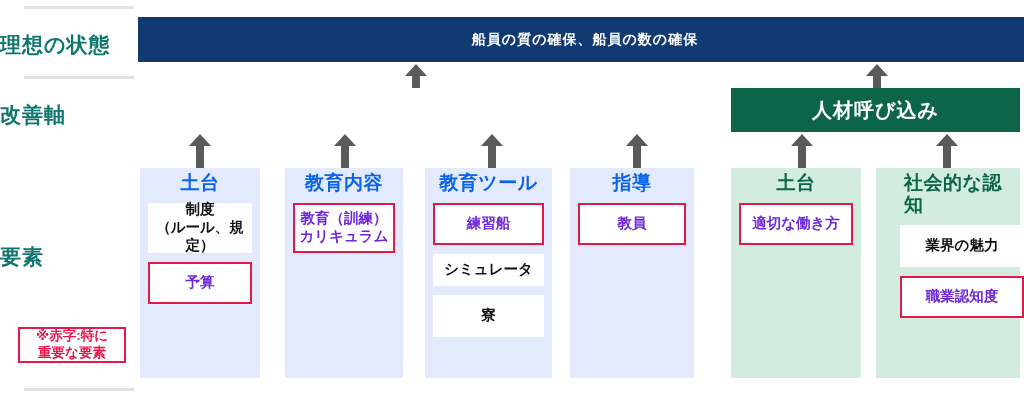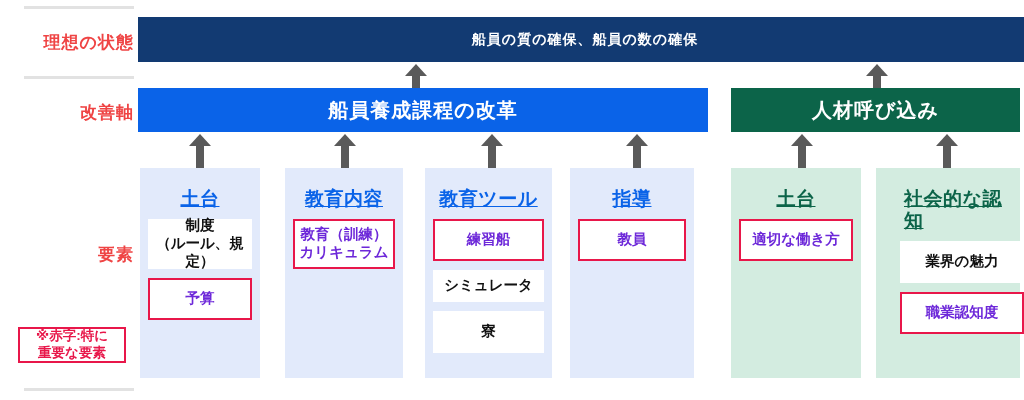--- a/index.html
+++ b/index.html
@@ -9,23 +9,23 @@
     font-family:"Liberation Sans","DejaVu Sans",sans-serif;
     overflow:hidden;
     position:relative;
   }
   #canvas{position:absolute;left:0;top:0;width:1024px;height:400px;}
 
   
   .rail-divider{position:absolute;left:24px;width:110px;height:3px;background:#e2e2e2;}
   .row-label{
     position:absolute;left:0;width:134px;
-    text-align:right;
-    font-weight:bold;color:#ef4444;
-    font-size:17px;letter-spacing:1px;
+    text-align:left;
+    font-weight:bold;color:#0f766e;
+    font-size:21px;letter-spacing:1px;
   }
 
   
   .banner{
     position:absolute;
     display:flex;align-items:center;justify-content:center;
     color:#ffffff;font-weight:bold;
     letter-spacing:1px;
   }
   .banner-ideal{
@@ -56,22 +56,22 @@
   
   .col{
     position:absolute;top:168px;
     display:flex;flex-direction:column;align-items:center;
   }
   .col.blue{background:#e2eafb;}
   .col.green{background:#d3ece0;}
 
   .col-title{
     font-weight:bold;font-size:19px;
-    margin-top:20px;margin-bottom:9px;
-    letter-spacing:0.5px;line-height:1.15;text-decoration:underline;
+    margin-top:4px;margin-bottom:9px;
+    letter-spacing:0.5px;line-height:1.15;
   }
   .col.blue .col-title{color:#0a63e8;}
   .col.green .col-title{color:#0c6449;}
 
   .chip{
     box-sizing:border-box;
     background:#ffffff;
     display:flex;align-items:center;justify-content:center;
     text-align:center;
     font-weight:bold;font-size:14.5px;
@@ -101,21 +101,20 @@
   <div class="rail-divider" style="top:6px;"></div>
   <div class="rail-divider" style="top:76px;"></div>
   <div class="rail-divider" style="top:388px;"></div>
 
   <div class="row-label" style="top:31px;">理想の状態</div>
   <div class="row-label" style="top:101px;">改善軸</div>
   <div class="row-label" style="top:243px;">要素</div>
 
   <div class="banner banner-ideal">船員の質の確保、船員の数の確保</div>
 
-  <div class="banner banner-axis-blue">船員養成課程の改革</div>
   <div class="banner banner-axis-green">人材呼び込み</div>
 
   <div class="arrow" style="left:405px;top:64px;height:24px;">
     <div class="head"></div>
     <div class="shaft"></div>
   </div>
   <div class="arrow" style="left:866px;top:64px;height:24px;">
     <div class="head"></div>
     <div class="shaft"></div>
   </div>

